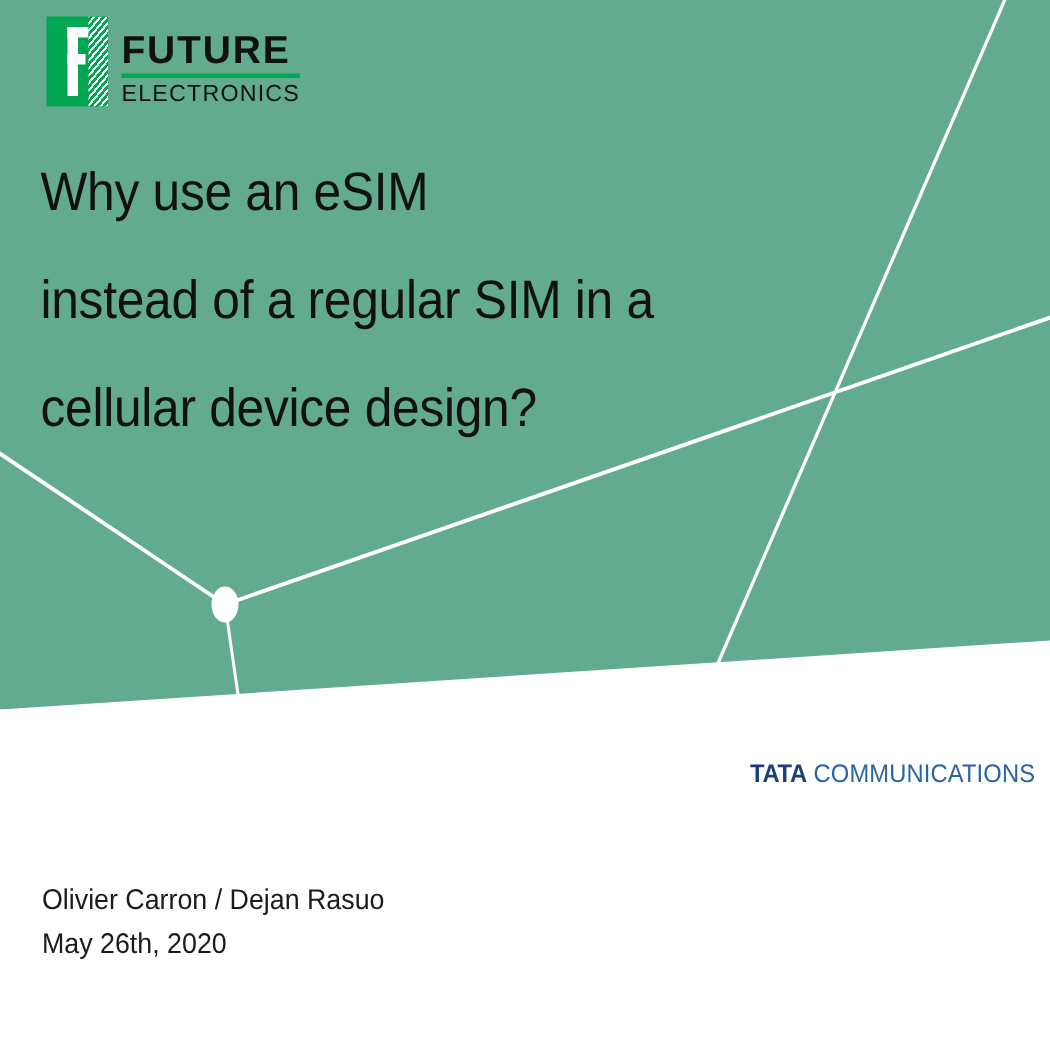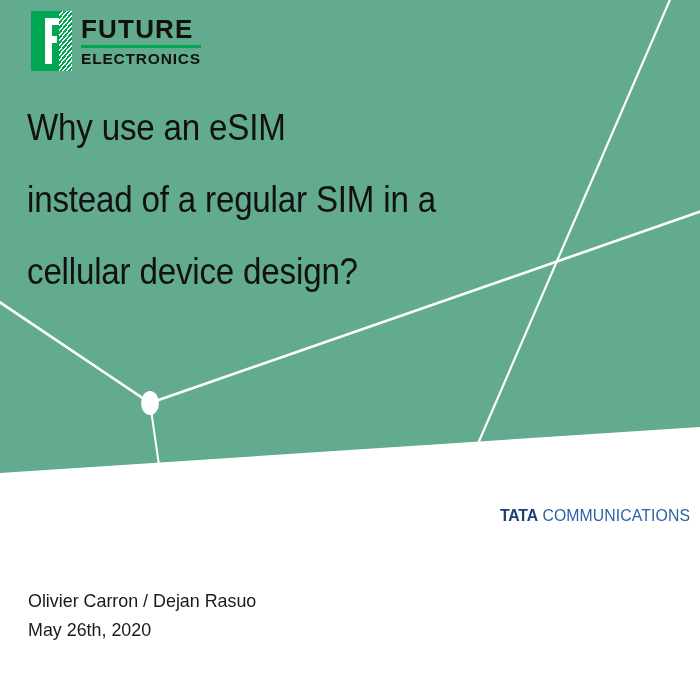--- a/index.html
+++ b/index.html
@@ -94,39 +94,39 @@
     background: repeating-linear-gradient(
       -50deg,
       #ffffff 0px, #ffffff 1.4px,
       #00a651 1.4px, #00a651 3.2px
     );
   }
   #fe-words {
     margin-left: 9px;
     display: flex;
     flex-direction: column;
-    justify-content: center;
+    justify-content: flex-end;
   }
   #fe-future {
     font-family: "Liberation Sans", sans-serif;
     font-weight: bold;
     font-size: 26px;
     line-height: 26px;
     letter-spacing: 1.2px;
     color: #111111;
   }
   #fe-rule {
     height: 3px;
     background: #00a651;
     margin: 3px 0 3px 0;
     width: 100%;
   }
   #fe-electronics {
     font-family: "Liberation Sans", sans-serif;
-    font-weight: bold;
+    font-weight: normal;
     font-size: 15.5px;
     line-height: 16px;
     letter-spacing: 0.8px;
     color: #111111;
   }
 
   
   #title {
     position: absolute;
     left: 27px;

